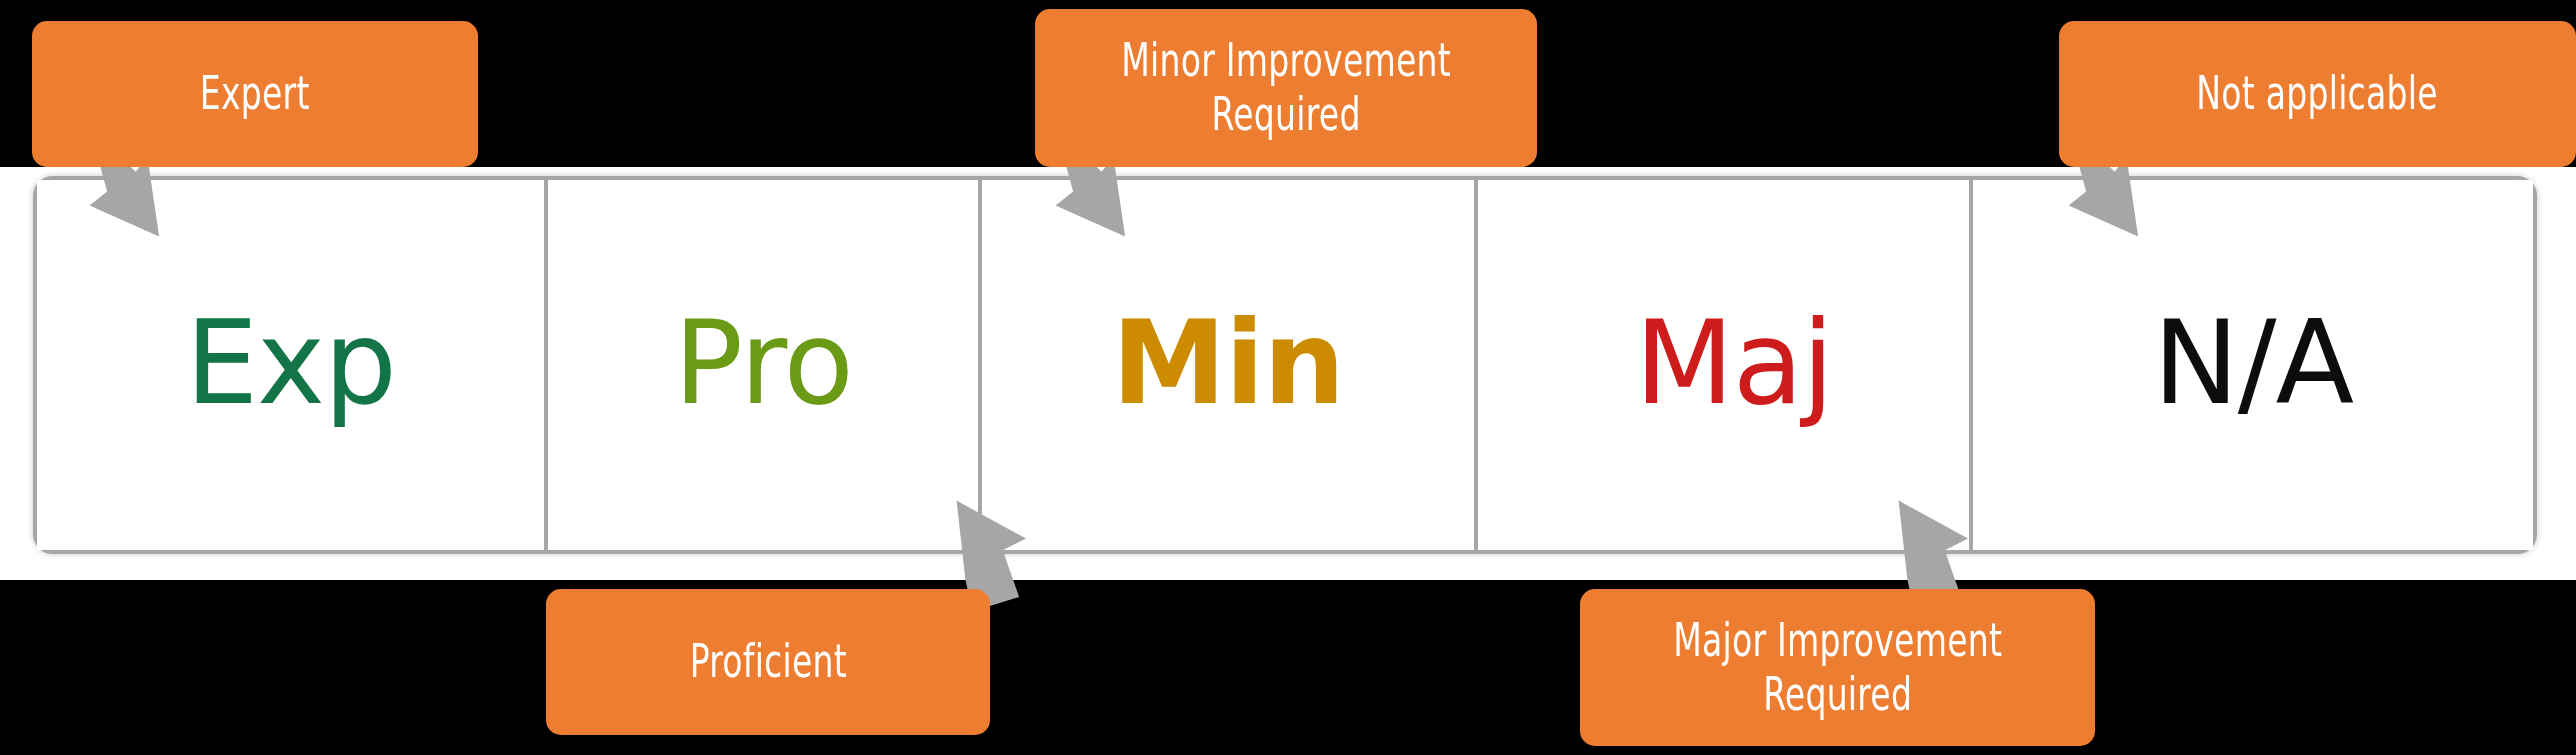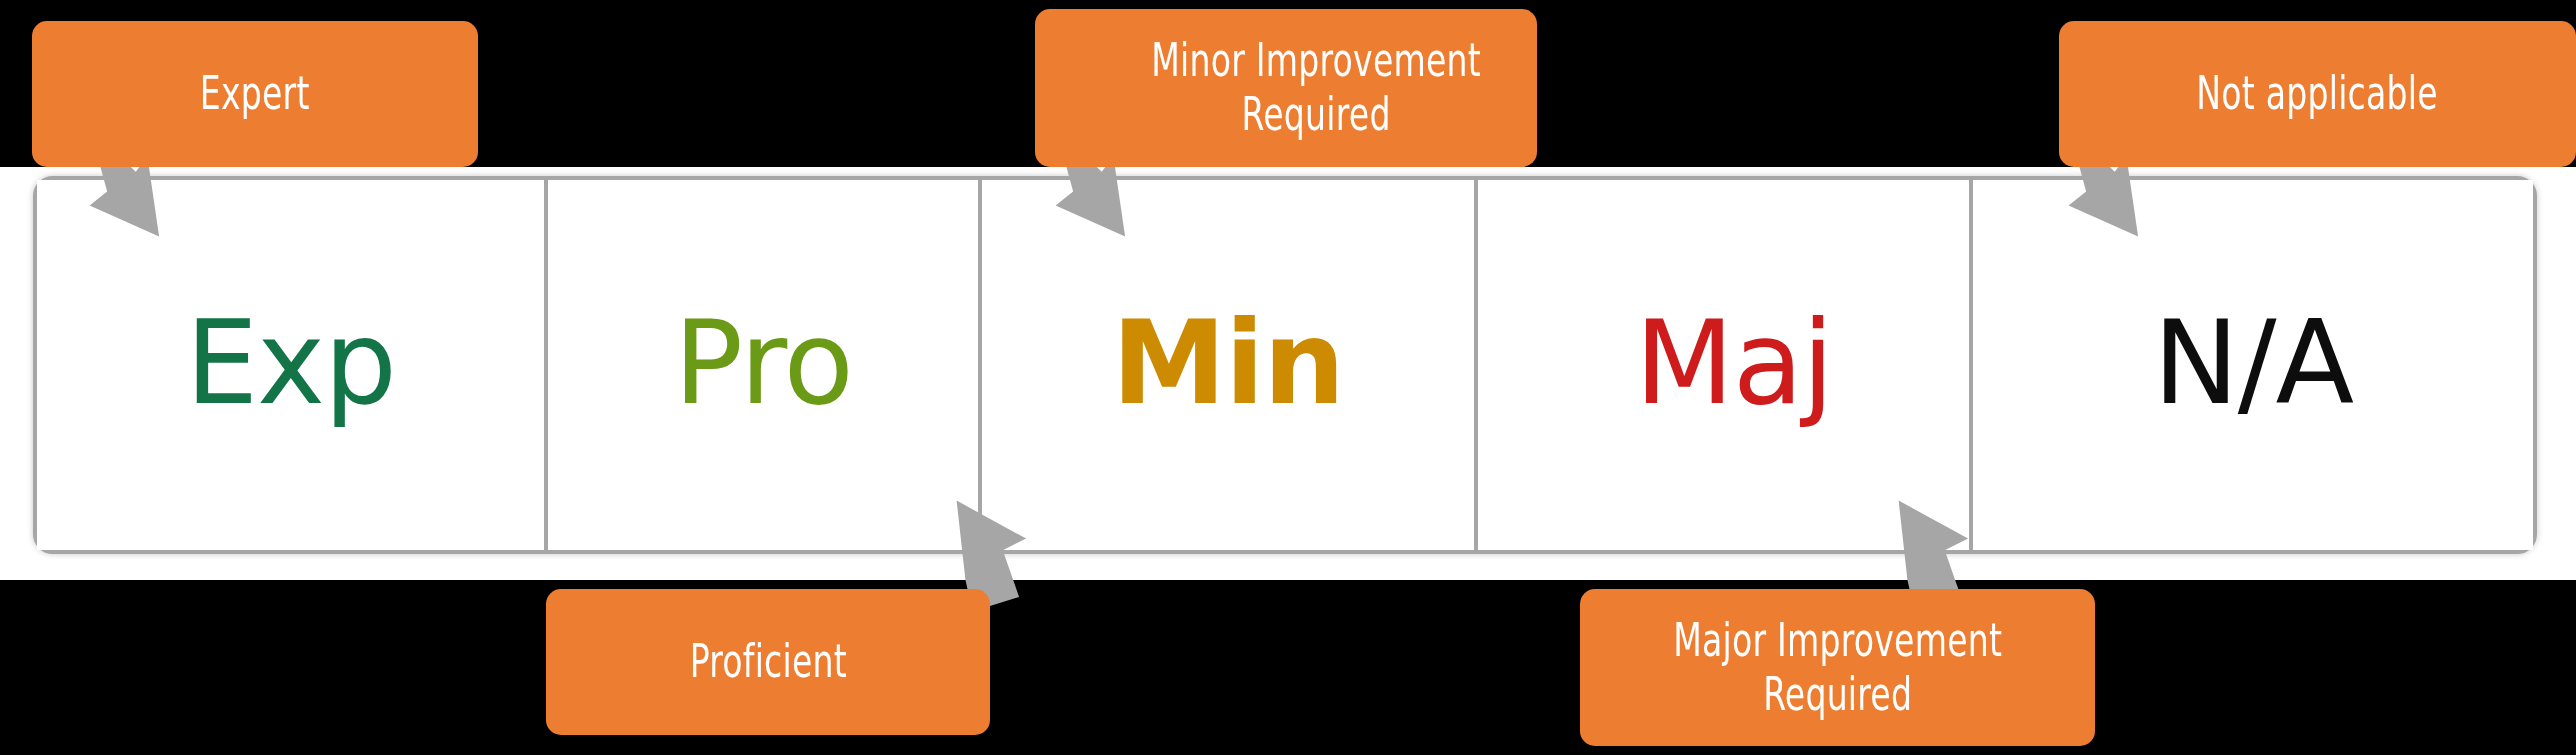--- a/index.html
+++ b/index.html
@@ -144,21 +144,21 @@
   <div class="arrow" style="left:1879px; top:486px;">
     <svg width="135" height="146" viewBox="0 0 230 250">
       <polygon fill="#A6A6A6" points="33,25 152,90 112,110 140,190 60,215 48,160"></polygon>
     </svg>
   </div>
 
   <div class="callout" style="left:32px; top:20.5px; width:446px; height:146px;">
     <span class="callout-text">Expert</span>
   </div>
 
-  <div class="callout" style="left:1035px; top:8.8px; width:502px; height:158px;justify-content:flex-end;">
+  <div class="callout" style="left:1035px; top:8.8px; width:502px; height:158px;">
     <span class="callout-text">Minor Improvement
 Required</span>
   </div>
 
   <div class="callout" style="left:2059px; top:20.5px; width:517px; height:146px;">
     <span class="callout-text">Not applicable</span>
   </div>
 
   <div class="callout" style="left:546px; top:589px; width:444px; height:146px;">
     <span class="callout-text">Proficient</span>

